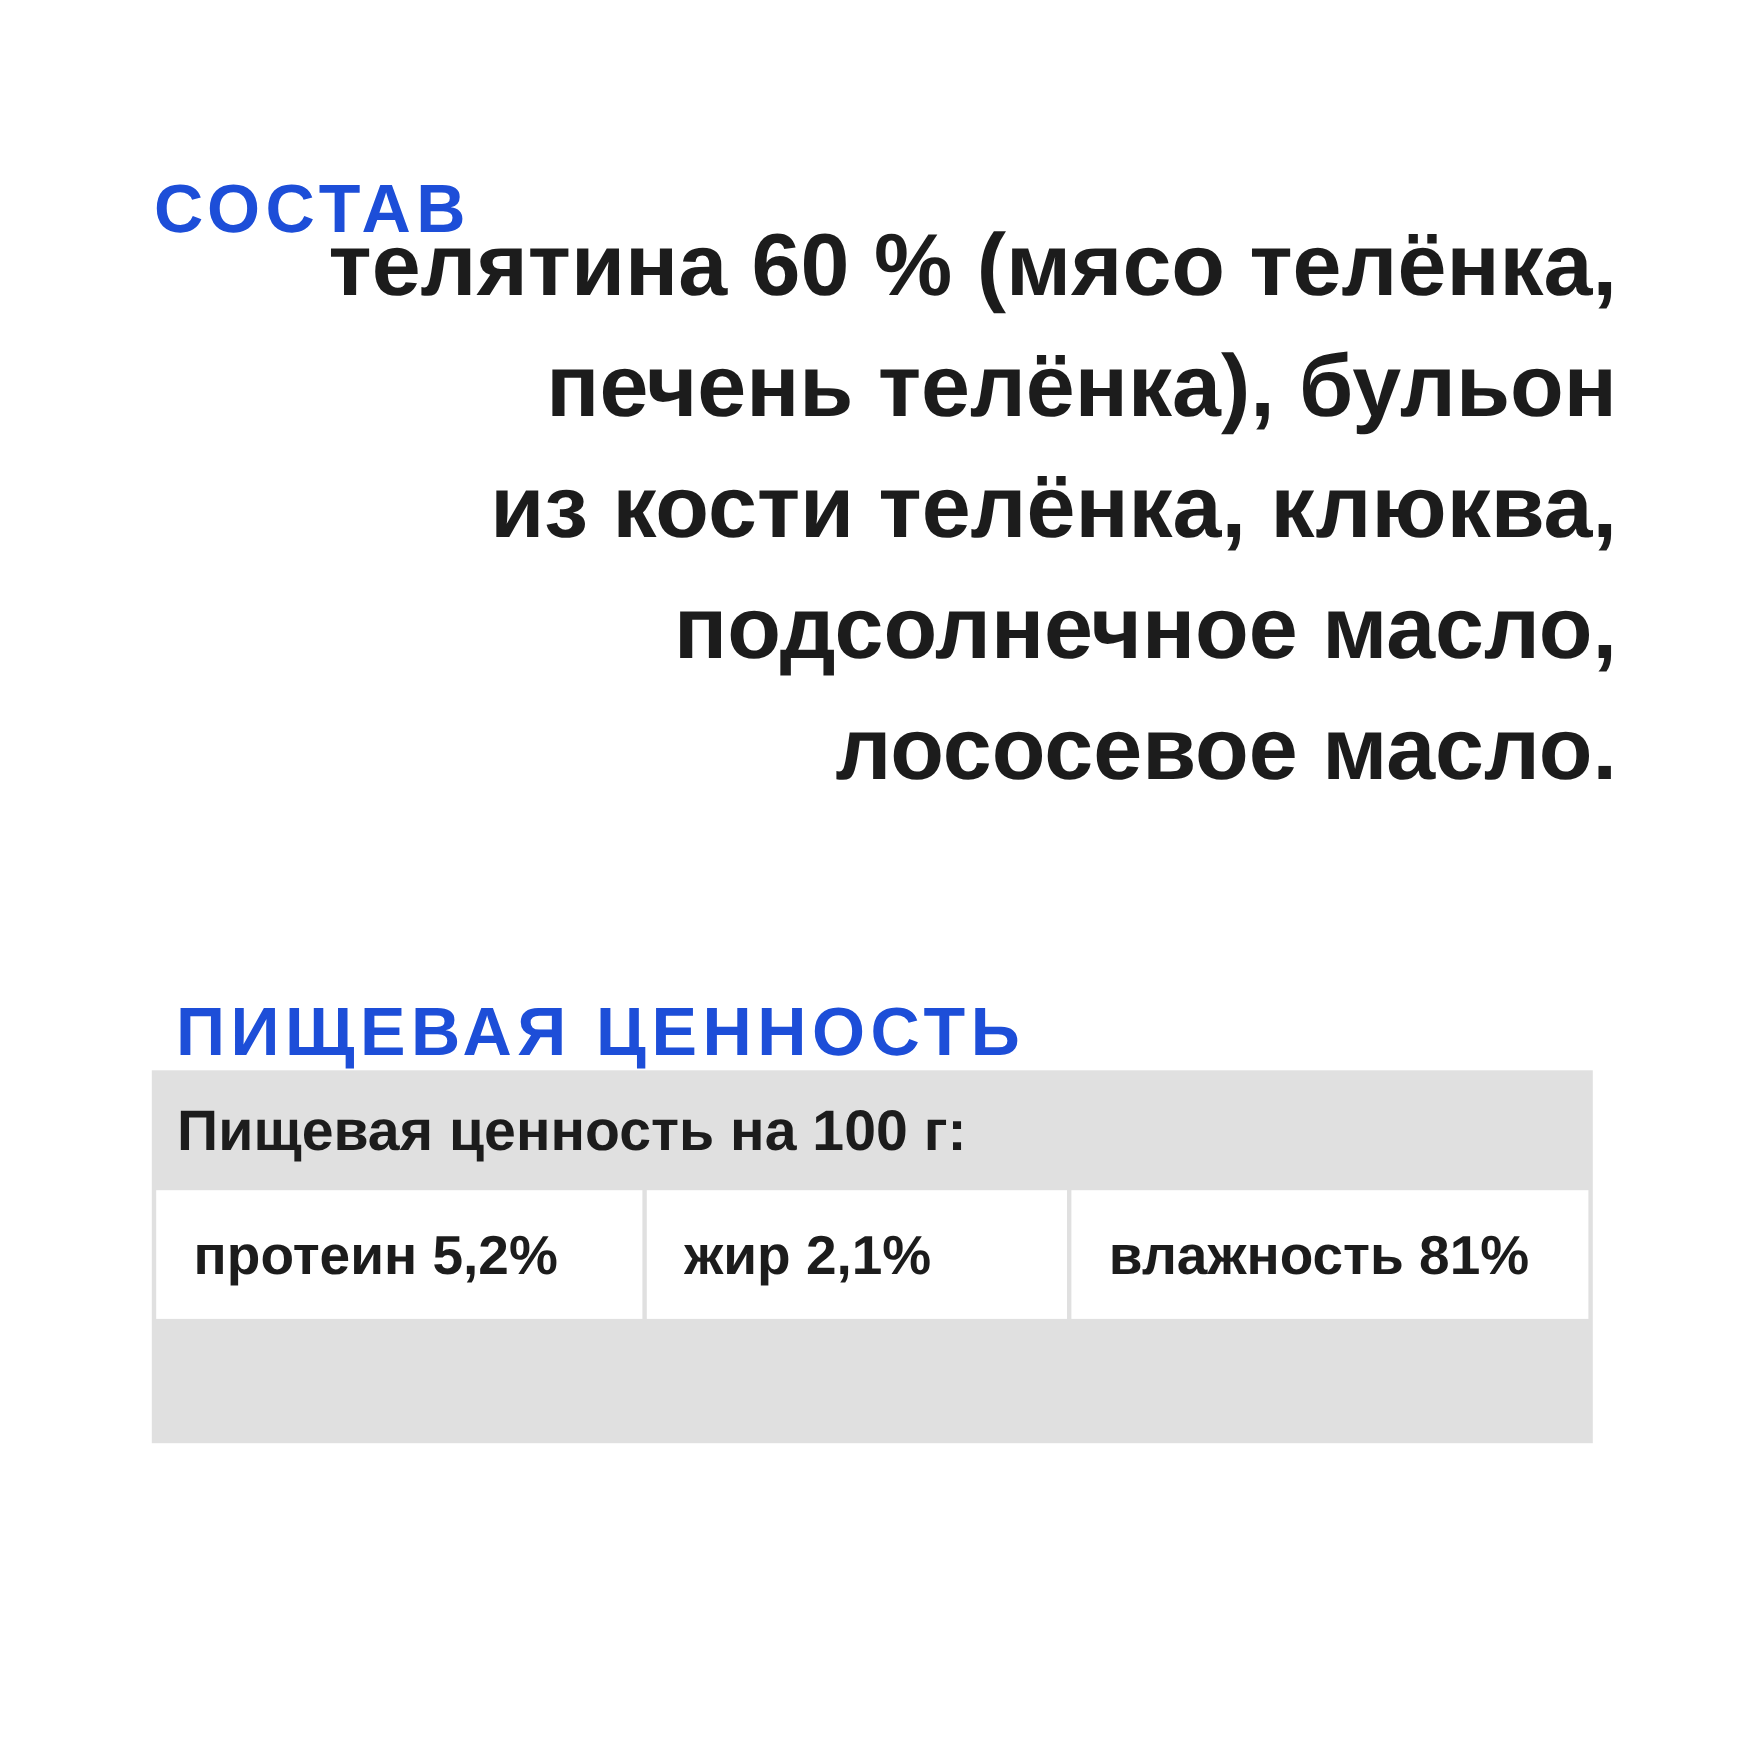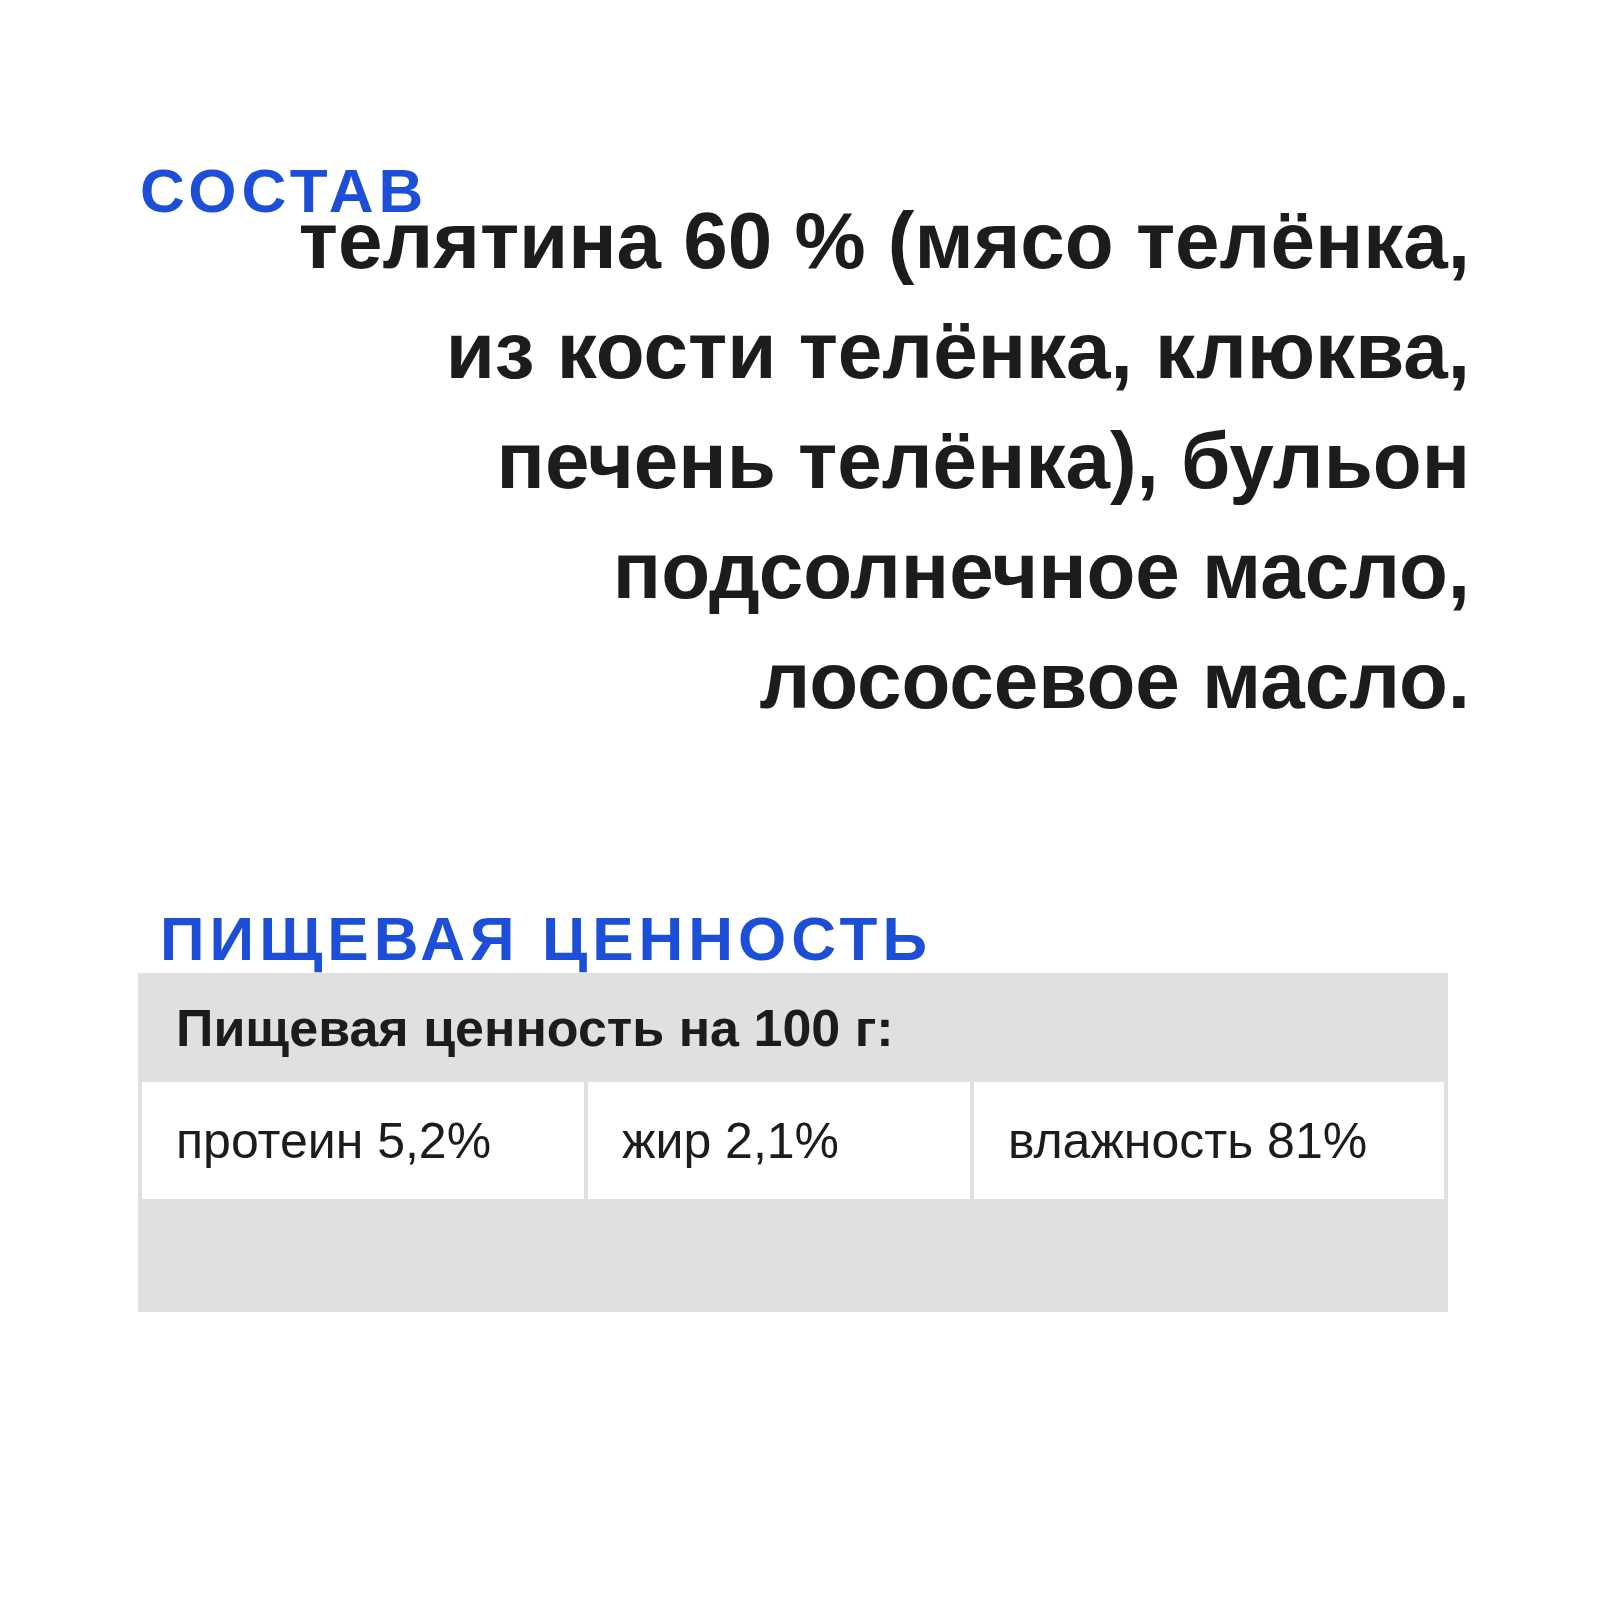--- a/index.html
+++ b/index.html
@@ -42,40 +42,40 @@
     width: 1310px;
     height: 339px;
     background: #e0e0e0;
     display: flex;
     flex-direction: column;
   }
   .nt-header {
     height: 109px;
     display: flex;
     align-items: center;
-    padding-left: 38px;
+    padding-left: 23px;
     font-size: 52px;
     font-weight: 700;
     color: #1c1c1c;
   }
   .nt-cells {
     height: 117px;
     display: grid;
     grid-template-columns: 442px 382px 1fr;
     grid-column-gap: 4px;
     padding: 0 4px;
     box-sizing: border-box;
   }
   .nt-cell {
     background: #ffffff;
     display: flex;
     align-items: center;
     padding-left: 34px;
     font-size: 50px;
-    font-weight: 400;
+    font-weight: 700;
     color: #1c1c1c;
     box-sizing: border-box;
     text-align: right;
   }
   .nt-footer {
     height: 113px;
     display: flex;
     align-items: center;
     padding-left: 38px;
     font-size: 52px;
@@ -83,22 +83,22 @@
     color: #1c1c1c;
   }
 </style>
 </head>
 <body>
 
 <h2 id="composition-heading" class="section-heading">СОСТАВ</h2>
 
 <div class="composition-text">
   <div class="line">телятина 60 % (мясо телёнка,</div>
+  <div class="line">печень телёнка), бульон</div>
   <div class="line">из кости телёнка, клюква,</div>
-  <div class="line">печень телёнка), бульон</div>
   <div class="line">подсолнечное масло,</div>
   <div class="line">лососевое масло.</div>
 </div>
 
 <h2 id="nutrition-heading" class="section-heading">ПИЩЕВАЯ ЦЕННОСТЬ</h2>
 
 <div class="nutrition-table">
   <div class="nt-header">Пищевая ценность на 100 г:</div>
   <div class="nt-cells">
     <div class="nt-cell">протеин 5,2%</div>

